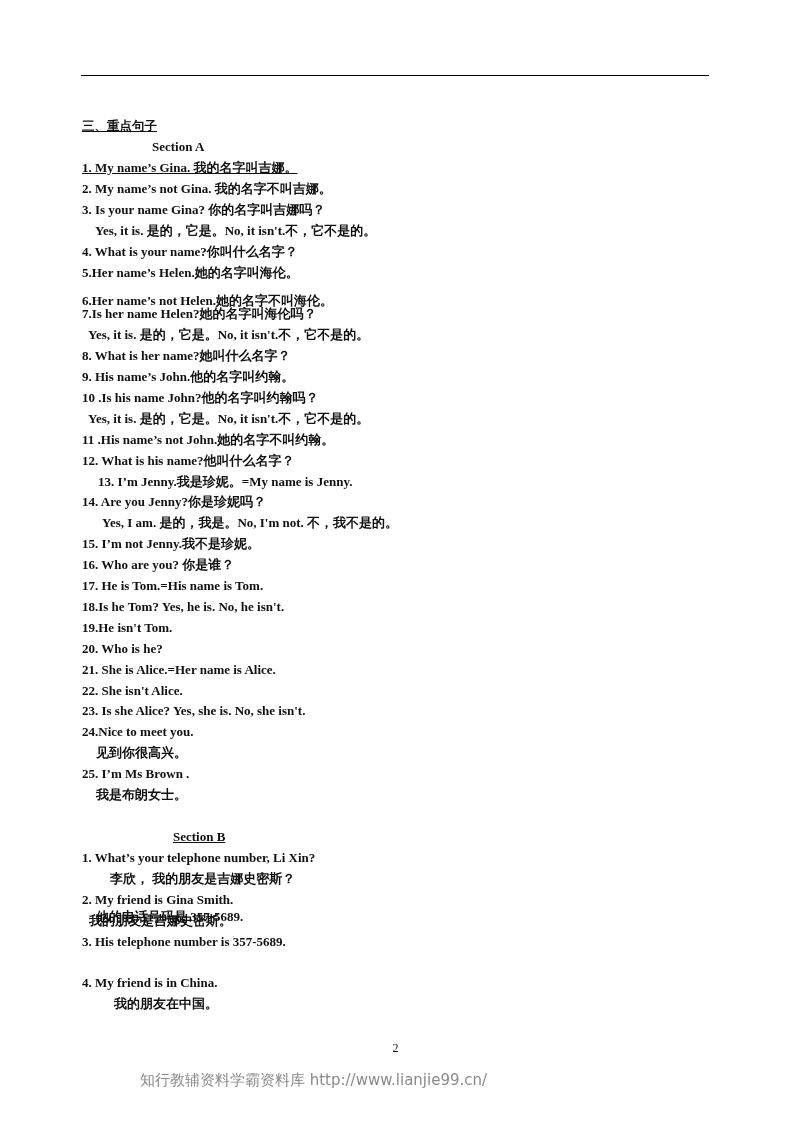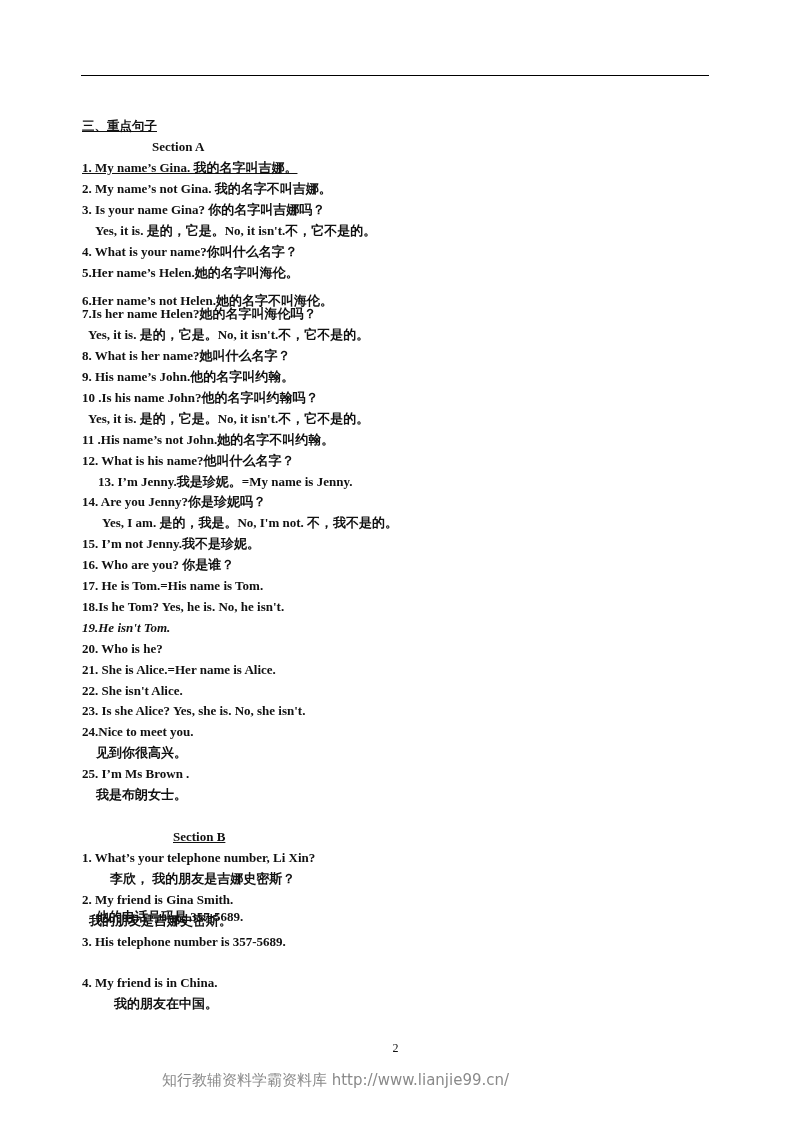--- a/index.html
+++ b/index.html
@@ -9,21 +9,21 @@
             border-top: 1.5px solid #000; }
     .content { position: absolute; left: 82px; top: 118px; width: 620px; }
     .line { position: absolute; left: 0; white-space: nowrap; font-weight: bold;
             font-size: 13px; line-height: 16px; }
     .heading { text-decoration: underline; font-family: "DejaVu Sans", sans-serif; font-size: 12.5px; }
     .section { text-decoration: none; }
     .section.u { text-decoration: underline; }
     .page-num { position: absolute; top: 1041px; left: 0; width: 791px; text-align: center;
                 font-size: 12px; font-family: "Liberation Serif", serif; }
     .footer { position: absolute; top: 1071px; left: 0; width: 627px; text-align: center;
-              font-size: 15px; color: #8a8a8a; font-family: "DejaVu Sans", sans-serif; padding-left: 22px; }
+              font-size: 15px; color: #8a8a8a; font-family: "DejaVu Sans", sans-serif; }
   </style>
 </head>
 <body>
 
 <div class="rule"></div>
 
 <div class="content">
   <div class="line heading" style="top:0px">三、重点句子</div>
   <div class="line section" style="top:21px;left:70px">Section A</div>
   <div id="section-a">
@@ -42,21 +42,21 @@
       <div class="line" style="top: 292.8px; left: 6px;">Yes, it is.  是的，它是。No, it isn't.不，它不是的。</div>
       <div class="line" style="top: 313.7px; left: 0px;">11 .His name’s not John.她的名字不叫约翰。</div>
       <div class="line" style="top: 334.6px; left: 0px;">12. What is his name?他叫什么名字？</div>
       <div class="line" style="top: 355.5px; left: 16px;">13. I’m Jenny.我是珍妮。=My name is Jenny.</div>
       <div class="line" style="top: 376.4px; left: 0px;">14. Are you Jenny?你是珍妮吗？</div>
       <div class="line" style="top: 397.3px; left: 20px;">Yes, I am.  是的，我是。No, I'm not.  不，我不是的。</div>
       <div class="line" style="top: 418.2px; left: 0px;">15. I’m not Jenny.我不是珍妮。</div>
       <div class="line" style="top: 439.1px; left: 0px;">16. Who are you?  你是谁？</div>
       <div class="line" style="top: 460px; left: 0px;">17. He is Tom.=His name is Tom.</div>
       <div class="line" style="top: 480.9px; left: 0px;">18.Is he Tom? Yes, he is. No, he isn't.</div>
-      <div class="line" style="top: 501.8px; left: 0px; font-style: italic;">19.He isn't Tom.</div>
+      <div class="line" style="top: 501.8px; left: 0px;">19.He isn't Tom.</div>
       <div class="line" style="top: 522.7px; left: 0px;">20. Who is he?</div>
       <div class="line" style="top: 543.6px; left: 0px;">21. She is Alice.=Her name is Alice.</div>
       <div class="line" style="top: 564.5px; left: 0px;">22. She isn't Alice.</div>
       <div class="line" style="top: 585.4px; left: 0px;">23. Is she Alice? Yes, she is. No, she isn't.</div>
       <div class="line" style="top: 606.3px; left: 0px;">24.Nice to meet you.</div>
       <div class="line" style="top: 627.2px; left: 14px;">见到你很高兴。</div>
       <div class="line" style="top: 648.1px; left: 0px;">25. I’m Ms Brown .</div>
       <div class="line" style="top: 669px; left: 14px;">我是布朗女士。</div>
     </div>
   <div class="line section u" style="top:711px;left:91px">Section B</div>

